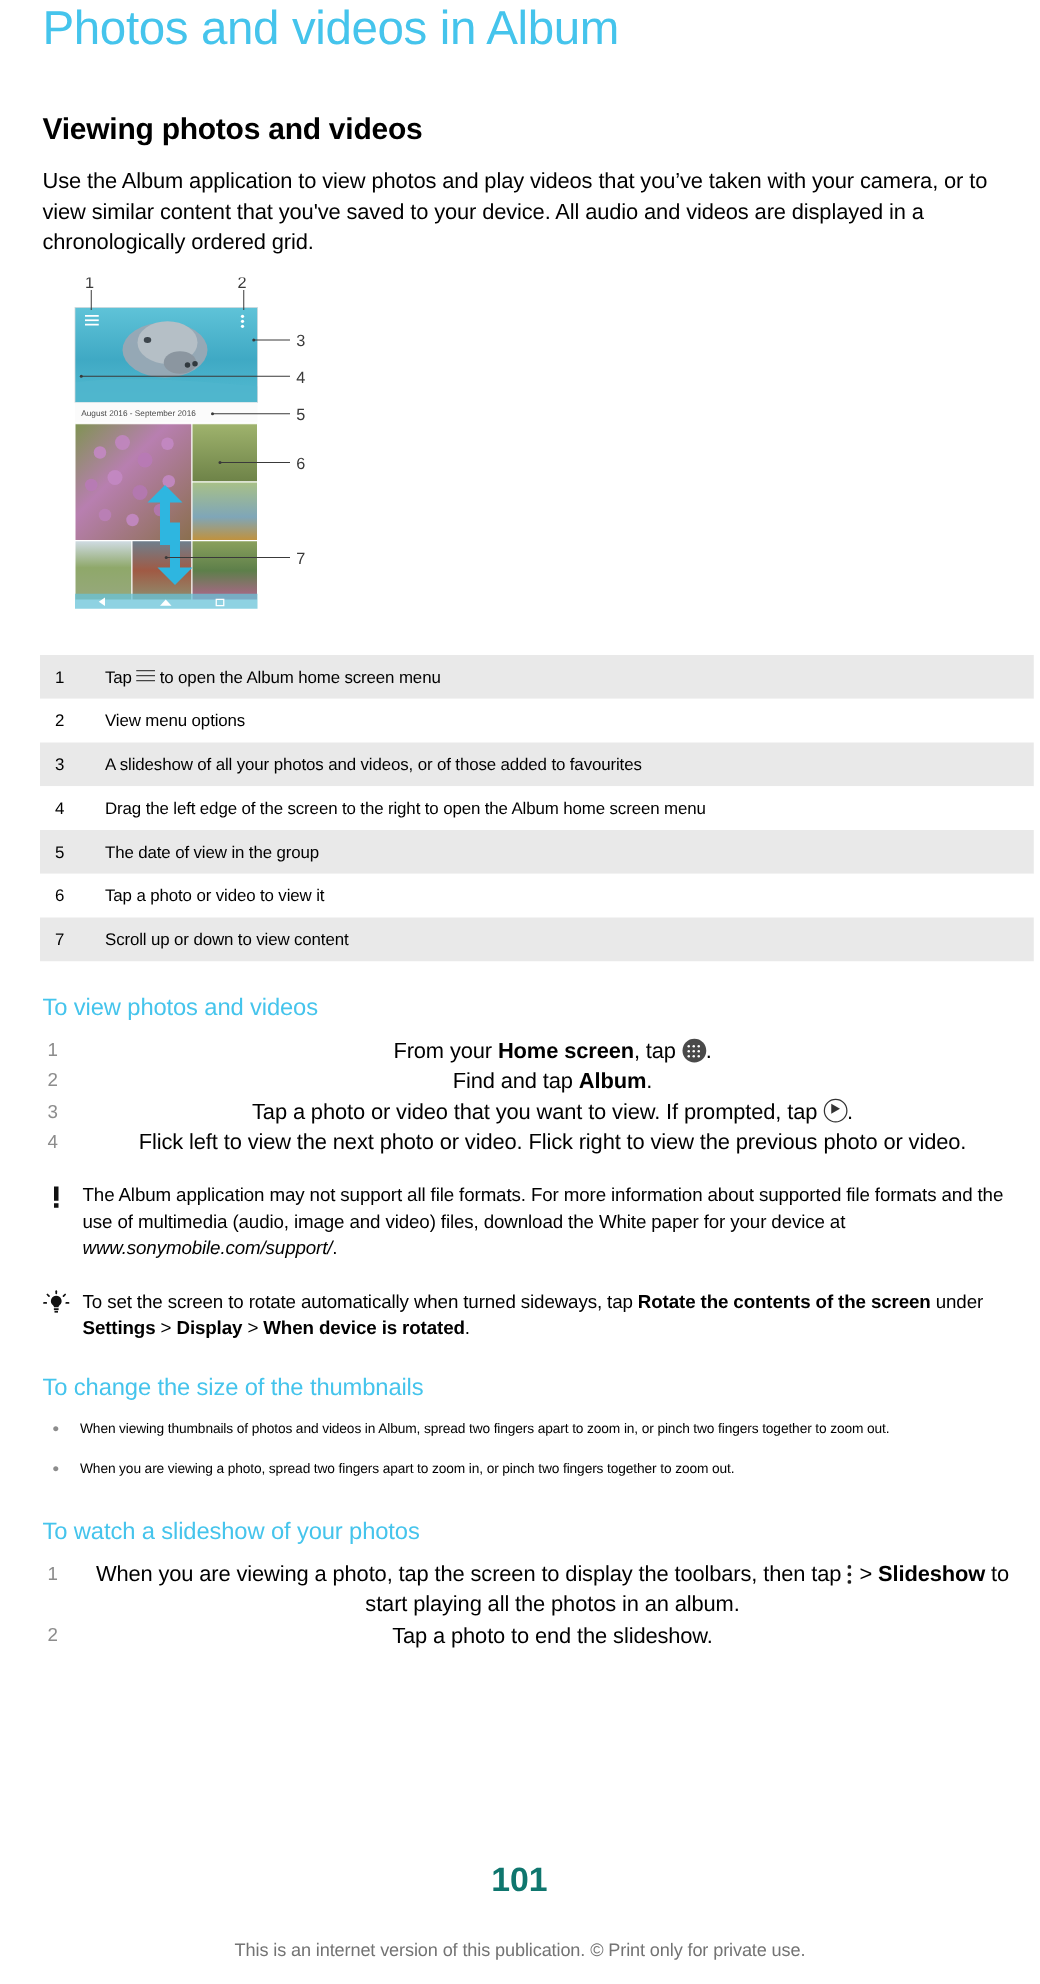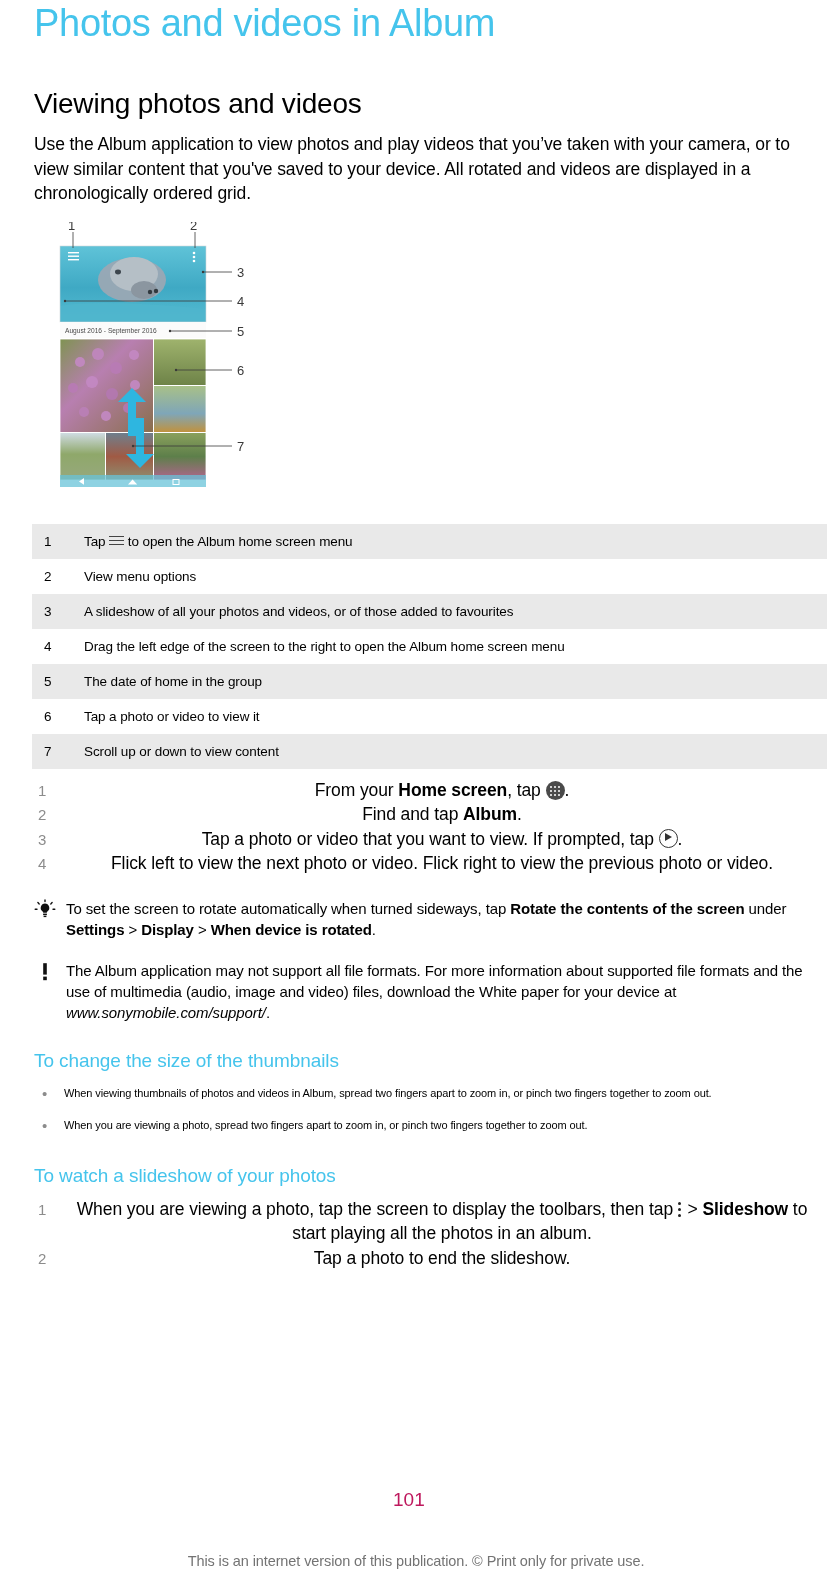--- a/index.html
+++ b/index.html
@@ -27,22 +27,22 @@
     color: #45c4ec;
     font-size: 38px;
     font-weight: 400;
     letter-spacing: -0.3px;
     margin: 0;
     padding-top: 0px;
     line-height: 46px;
   }
   
   .section-h2 {
-    font-size: 28px;
-    font-weight: normal;
+    font-size: 24px;
+    font-weight: bold;
     margin: 44px 0 0 0;
     letter-spacing: -0.2px;
     line-height: 28px;
   }
   
   .body-p {
     font-size: 17.5px;
     line-height: 24.5px;
     margin: 14px 0 0 0;
     max-width: 790px;
@@ -199,23 +199,24 @@
     border-radius: 50%; background: #222;
   }
   .ic-vdots i:nth-child(1){ top: 1px; }
   .ic-vdots i:nth-child(2){ top: 7px; }
   .ic-vdots i:nth-child(3){ top: 13px; }
   
   .page-number {
     position: absolute;
     left: 393px;
     top: 1489px;
-    color: #be185d;
-    font-size: 19px;
+    color: #0f766e;
+    font-size: 27px;
     letter-spacing: 0px;
+    font-weight: bold;
   }
   .footer-note {
     position: absolute;
     left: 0;
     right: 0;
     top: 1553px;
     text-align: center;
     color: #737373;
     font-size: 14.5px;
     letter-spacing: -0.1px;
@@ -223,21 +224,21 @@
 </style>
 </head>
 <body>
 
 <div class="page">
 
   <h1 class="page-title">Photos and videos in Album</h1>
 
   <h2 class="section-h2">Viewing photos and videos</h2>
 
-  <p class="body-p">Use the Album application to view photos and play videos that you’ve taken with your camera, or to view similar content that you've saved to your device. All rotated and videos are displayed in a chronologically ordered grid.</p>
+  <p class="body-p">Use the Album application to view photos and play videos that you’ve taken with your camera, or to view similar content that you've saved to your device. All audio and videos are displayed in a chronologically ordered grid.</p>
 
   <div class="figure">
     <svg class="fig-svg" width="230" height="290" viewBox="0 0 230 290" xmlns="http://www.w3.org/2000/svg">
       <defs>
         <linearGradient id="water" x1="0" y1="0" x2="0" y2="1">
           <stop offset="0%" stop-color="#5fc3d8"></stop>
           <stop offset="55%" stop-color="#3fa9c4"></stop>
           <stop offset="100%" stop-color="#55bcd2"></stop>
         </linearGradient>
         <linearGradient id="flowers" x1="0" y1="0" x2="1" y2="1">
@@ -374,64 +375,65 @@
       <tr class="odd">
         <td class="num">3</td>
         <td class="desc">A slideshow of all your photos and videos, or of those added to favourites</td>
       </tr>
       <tr class="even">
         <td class="num">4</td>
         <td class="desc">Drag the left edge of the screen to the right to open the Album home screen menu</td>
       </tr>
       <tr class="odd">
         <td class="num">5</td>
-        <td class="desc">The date of home in the group</td>
+        <td class="desc">The date of view in the group</td>
       </tr>
       <tr class="even">
         <td class="num">6</td>
         <td class="desc">Tap a photo or video to view it</td>
       </tr>
       <tr class="odd">
         <td class="num">7</td>
         <td class="desc">Scroll up or down to view content</td>
       </tr>
     </tbody>
   </table>
 
+  <h3 class="section-h3">To view photos and videos</h3>
   <ol class="steps">
     <li><span>From your </span><b>Home screen</b><span>, tap </span><span class="ic ic-appdrawer"><i style="left:4.6px;top:5.6px"></i><i style="left:8.4px;top:5.6px"></i><i style="left:12.2px;top:5.6px"></i><i style="left:4.6px;top:9.4px"></i><i style="left:8.4px;top:9.4px"></i><i style="left:12.2px;top:9.4px"></i><i style="left:4.6px;top:13.2px"></i><i style="left:8.4px;top:13.2px"></i><i style="left:12.2px;top:13.2px"></i></span><span>.</span></li>
     <li><span>Find and tap </span><b>Album</b><span>.</span></li>
     <li><span>Tap a photo or video that you want to view. If prompted, tap </span><span class="ic ic-play"></span><span>.</span></li>
     <li>Flick left to view the next photo or video. Flick right to view the previous photo or video.</li>
   </ol>
+
+  <div class="callout" style="margin-top:20px;">
+    <svg class="callout-icon" viewBox="0 0 22 22">
+      <rect x="9.2" y="2.2" width="3.6" height="11.4" fill="#111"></rect>
+      <rect x="9.2" y="15.6" width="3.6" height="3.6" fill="#111"></rect>
+    </svg>
+    <div class="callout-text"><span>The Album application may not support all file formats. For more information about supported file formats and the use of multimedia (audio, image and video) files, download the White paper for your device at </span><i>www.sonymobile.com/support/</i><span>.</span></div>
+  </div>
 
   <div class="callout">
     <svg class="callout-icon" viewBox="0 0 22 22">
       <path d="M11 4.5 a4.3 4.3 0 0 0 -2.6 7.7 c0.5 0.45 0.8 1.0 0.85 1.6 h3.5 c0.05 -0.6 0.35 -1.15 0.85 -1.6 A4.3 4.3 0 0 0 11 4.5 z" fill="#111"></path>
       <rect x="9.1" y="14.6" width="3.8" height="1.5" fill="#111"></rect>
       <rect x="9.6" y="16.7" width="2.8" height="1.4" fill="#111"></rect>
       <g stroke="#111" stroke-width="1.4" stroke-linecap="round">
         <line x1="11" y1="0.9" x2="11" y2="2.6"></line>
         <line x1="3.9" y1="3.6" x2="5.2" y2="4.9"></line>
         <line x1="18.1" y1="3.6" x2="16.8" y2="4.9"></line>
         <line x1="1.2" y1="10.3" x2="3.0" y2="10.3"></line>
         <line x1="20.8" y1="10.3" x2="19.0" y2="10.3"></line>
       </g>
     </svg>
     <div class="callout-text"><span>To set the screen to rotate automatically when turned sideways, tap </span><b>Rotate the contents of the screen</b><span> under </span><b>Settings</b><span> &gt; </span><b>Display</b><span> &gt; </span><b>When device is rotated</b><span>.</span></div>
   </div>
 
-  <div class="callout" style="margin-top:20px;">
-    <svg class="callout-icon" viewBox="0 0 22 22">
-      <rect x="9.2" y="2.2" width="3.6" height="11.4" fill="#111"></rect>
-      <rect x="9.2" y="15.6" width="3.6" height="3.6" fill="#111"></rect>
-    </svg>
-    <div class="callout-text"><span>The Album application may not support all file formats. For more information about supported file formats and the use of multimedia (audio, image and video) files, download the White paper for your device at </span><i>www.sonymobile.com/support/</i><span>.</span></div>
-  </div>
-
   <h3 class="section-h3">To change the size of the thumbnails</h3>
   <ul class="bullets">
     <li>When viewing thumbnails of photos and videos in Album, spread two fingers apart to zoom in, or pinch two fingers together to zoom out.</li>
   </ul>
 
   <ul class="bullets">
     <li>When you are viewing a photo, spread two fingers apart to zoom in, or pinch two fingers together to zoom out.</li>
   </ul>
 
   <h3 class="section-h3">To watch a slideshow of your photos</h3>

